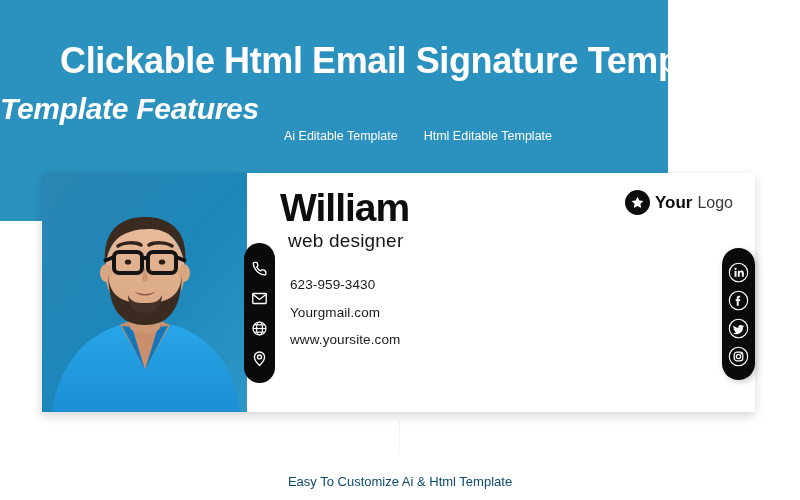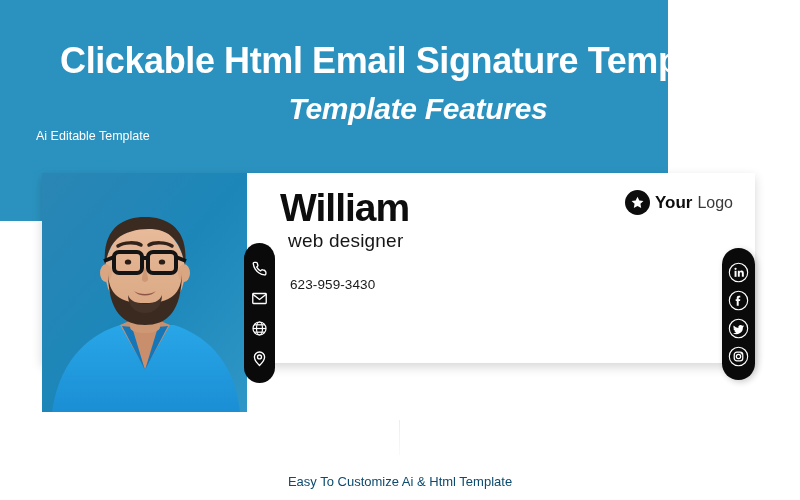--- a/index.html
+++ b/index.html
@@ -16,36 +16,35 @@
     background:#2b92bf;
   }
   .title {
     position:absolute; left:0; top:40px; width:800px;
     text-align:center; color:#ffffff;
     font-size:36px; font-weight:bold; letter-spacing:-0.4px;
     font-family:"Liberation Sans", sans-serif;
   }
   .subtitle {
     position:absolute; left:0; top:92px; width:800px;
-    text-align:center; color:#ffffff;
+    text-align:left; color:#ffffff;
     font-size:30px; font-weight:bold; font-style:italic;
     letter-spacing:-0.3px;
-    padding-left:36px;
   }
   .features {
     position:absolute; left:0; top:129px; width:800px;
-    display:flex; justify-content:flex-start; gap:26px;
+    display:flex; justify-content:center; gap:26px;
     color:#ffffff; font-size:12.5px;padding-left:36px;
   }
   .feature-item { white-space:nowrap; }
 
   
   .card {
     position:absolute; left:42px; top:173px;
-    width:713px; height:190px;
+    width:713px; height:239px;
     background:#ffffff;
     box-shadow:0 4px 10px rgba(0,0,0,0.16);
   }
 
   
   .photo {
     position:absolute; left:0; top:0; width:205px; height:239px;
     overflow:hidden;
     background:linear-gradient(150deg,#2a7fad 0%,#1f88b8 40%,#2b93c3 100%);
   }
@@ -123,20 +122,21 @@
 </head>
 <body>
 
 <div class="stage">
 
   <div class="header-band">
     <div class="title">Clickable Html Email Signature Template</div>
     <div class="subtitle">Template Features</div>
     <div class="features">
       <span class="feature-item">Ai Editable Template</span>
+      <span class="feature-item">Html Editable Template</span>
     </div>
   </div>
 
   <div class="card">
 
     <div class="photo">
       <svg viewBox="0 0 205 239" preserveAspectRatio="xMidYMid slice" aria-hidden="true">
         <defs>
           <linearGradient id="bgg" x1="0" y1="0" x2="1" y2="1">
             <stop offset="0" stop-color="#2b86b4"></stop>
@@ -258,20 +258,22 @@
         <svg viewBox="0 0 24 24">
             <path d="M12 2.6l2.9 6 6.6.9-4.8 4.6 1.2 6.5L12 17.5 6.1 20.6l1.2-6.5L2.5 9.5l6.6-.9z" fill="#ffffff"></path>
           </svg>
       </span>
       <span class="logo-strong">Your</span>
       <span class="logo-light">Logo</span>
     </div>
 
     <div class="contacts">
       <div class="contact-row">623-959-3430</div>
+      <div class="contact-row">Yourgmail.com</div>
+      <div class="contact-row">www.yoursite.com</div>
     </div>
 
   </div>
 
   <div class="divider"></div>
   <div class="footer-text">Easy To Customize Ai &amp; Html Template</div>
 
 </div>
 
 </body></html>

